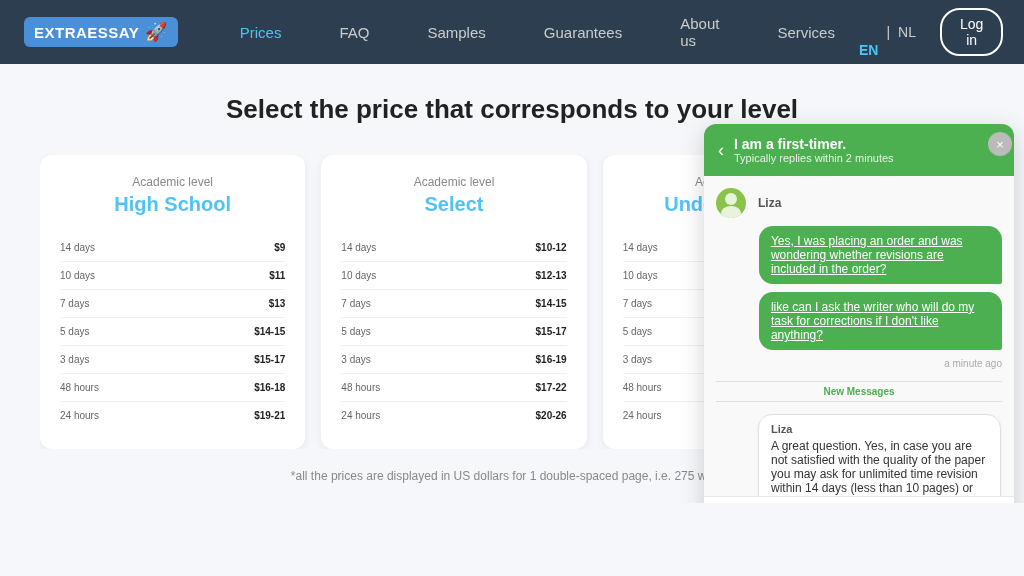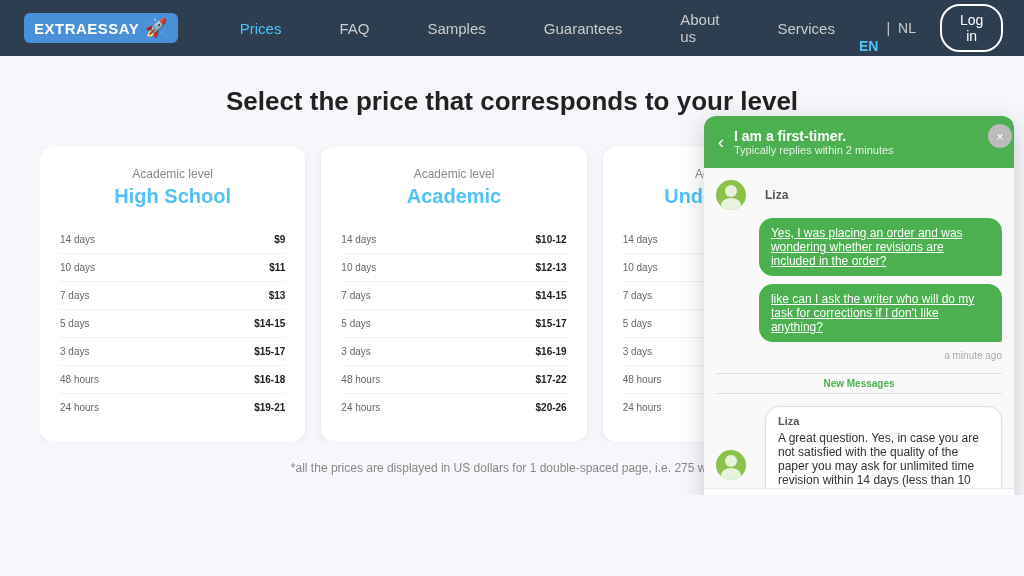--- a/index.html
+++ b/index.html
@@ -4,21 +4,21 @@
   <style>
     * { box-sizing: border-box; margin: 0; padding: 0; }
     body { font-family: Arial, sans-serif; background: #f5f7fa; overflow-x: hidden; }
 
     
     .navbar {
       background: #2c3e50;
       display: flex;
       align-items: center;
       padding: 0 24px;
-      height: 56px;
+      height: 64px;
       gap: 24px;
     }
     .logo-wrap {
       display: flex;
       align-items: center;
       gap: 6px;
       background: #4a90d9;
       padding: 4px 10px;
       border-radius: 6px;
     }
@@ -206,22 +206,22 @@
       font-size: 10px;
       color: #4caf50;
       font-weight: bold;
       border-top: 1px solid #e0e0e0;
       border-bottom: 1px solid #e0e0e0;
       padding: 4px 0;
       margin: 4px 0;
     }
     .msg-agent-row {
       display: flex;
-      align-items: center;
-      gap: 19px;
+      align-items: flex-end;
+      gap: 12px;
     }
     .agent-avatar {
       width: 30px;
       height: 30px;
       border-radius: 50%;
       background: #8bc34a;
       display: flex;
       align-items: center;
       justify-content: center;
       font-size: 14px;
@@ -316,21 +316,21 @@
           <span class="price">$16-18</span>
         </div>
       <div class="price-row">
           <span class="days">24 hours</span>
           <span class="price">$19-21</span>
         </div>
     </div>
 
     <div class="card">
       <div class="card-label">Academic level</div>
-      <div class="card-level col">Academic</div>
+      <div class="card-level col">Select</div>
       <div class="price-row">
           <span class="days">14 days</span>
           <span class="price">$10-12</span>
         </div>
       <div class="price-row">
           <span class="days">10 days</span>
           <span class="price">$12-13</span>
         </div>
       <div class="price-row">
           <span class="days">7 days</span>

